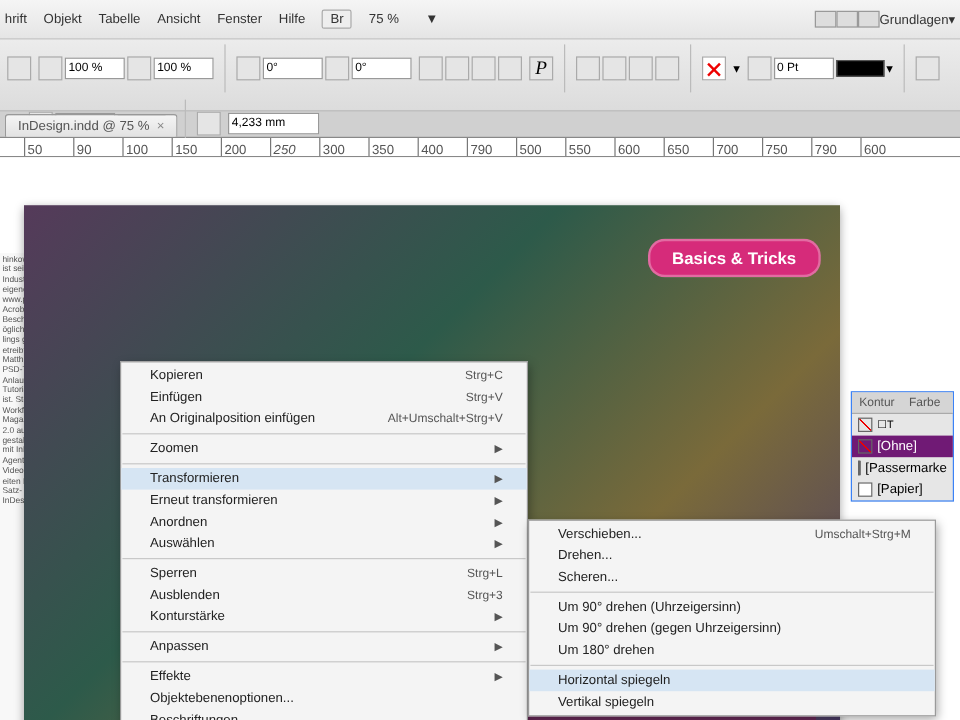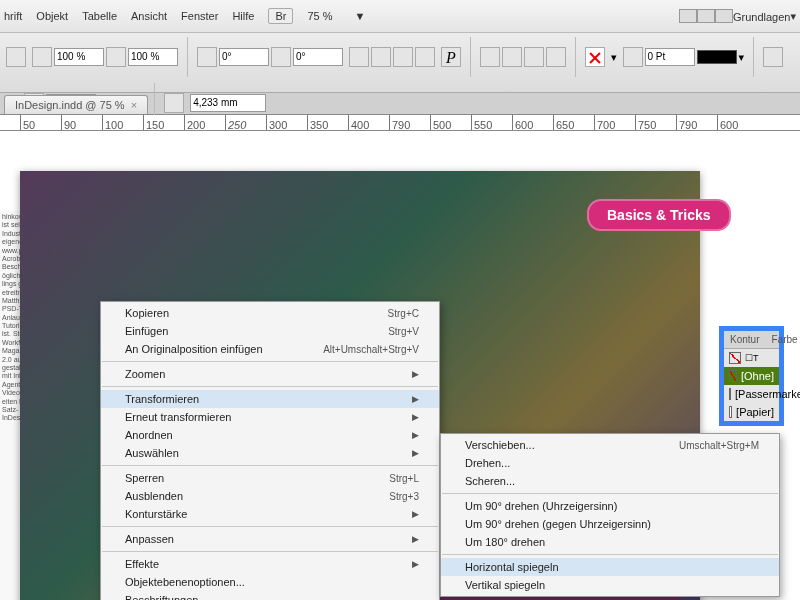--- a/index.html
+++ b/index.html
@@ -26,35 +26,35 @@
 .tabbar { height: 22px; background: #d0d0d0; display: flex; align-items: flex-end; border-bottom: 1px solid #888; }
 .tab { background: linear-gradient(#f5f5f5,#e2e2e2); border: 1px solid #999; border-bottom: none; padding: 3px 10px; margin-left: 4px; border-radius: 3px 3px 0 0; display: flex; gap: 6px; color: #555; }
 .tab .x { color: #888; }
 
 .ruler-h { height: 16px; background: #fff; border-bottom: 1px solid #888; position: relative; overflow: hidden; font-size: 8px; color: #555; }
 .ruler-h .tick { position: absolute; top: 0; height: 16px; border-left: 1px solid #777; padding-left: 2px; line-height: 20px; }
 
 .canvas { position: relative; height: 482px; background: #fff; overflow: hidden; }
 .page-bg { position: absolute; left: 0; top: 0; width: 800px; height: 500px; }
 .page-bg .artboard { position: absolute; left: 20px; top: 40px; width: 680px; height: 440px; background: linear-gradient(135deg,#553a5a 0%, #2d5a4a 40%, #7a6a3a 70%, #4a3a6a 100%); box-shadow: 0 2px 8px rgba(0,0,0,.4); }
-.page-bg .badge { position: absolute; left: 540px; top: 68px; background: #d62b7a; color: #fff; font-weight: bold; font-size: 14px; padding: 6px 18px; border-radius: 14px; border: 2px solid rgba(255,255,255,.3); margin-left: 47px; }
+.page-bg .badge { position: absolute; left: 540px; top: 68px; background: #d62b7a; color: #fff; font-weight: bold; font-size: 14px; padding: 6px 18px; border-radius: 14px; border: 2px solid rgba(255,255,255,.3); }
 .page-bg .bottom-ad { position: absolute; left: 420px; top: 430px; width: 260px; height: 60px; background: #6a2a5a; color: #f0c070; font-size: 10px; padding: 4px 8px; line-height: 1.3; }
 .page-bg .textcol { position: absolute; left: 0; top: 80px; width: 76px; height: 400px; background: #f8f8f8; font-size: 7px; color: #555; padding: 2px; line-height: 1.2; overflow: hidden; }
 
 .ctx-menu { position: absolute; background: #f4f4f4; border: 1px solid #9a9a9a; box-shadow: 2px 3px 8px rgba(0,0,0,.35); padding: 2px 0; }
 .ctx-menu .item { display: flex; justify-content: space-between; align-items: center; padding: 3px 20px 3px 24px; white-space: nowrap; gap: 30px; color: #222; }
 .ctx-menu .item.hover { background: #d6e5f3; }
 .ctx-menu .sep { height: 1px; background: #c8c8c8; margin: 3px 1px; }
 .ctx-menu .arrow { font-size: 9px; color: #555; }
 .ctx-menu .sc { color: #555; font-size: 10px; }
 
 .menu1 { left: 100px; top: 170px; width: 340px; }
 .menu2 { left: 440px; top: 302px; width: 340px; }
 
-.swatches { position: absolute; right: 16px; top: 195px; width: 65px; background: #e6e6e6; border: 5px solid #3b82f6; }
+.swatches { position: absolute; right: 5px; top: 195px; width: 86px; background: #e6e6e6; border: 1px solid #3b82f6; }
 .swatches .tabs { display: flex; background: #d5d5d5; border-bottom: 1px solid #aaa; }
 .swatches .tabs span { padding: 3px 6px; font-size: 10px; color: #555; }
 .swatches .row { display: flex; align-items: center; gap: 4px; padding: 3px 5px; font-size: 10px; }
 .swatches .sw { width: 12px; height: 12px; border: 1px solid #666; }
 .swatches .none { position: relative; }
 .swatches .none::after { content:""; position:absolute; left:0; top:0; right:0; bottom:0; background: linear-gradient(to top right, transparent 45%, #e00 45%, #e00 55%, transparent 55%); }
 
 .cursor { position: absolute; left: 570px; top: 480px; font-size: 14px; pointer-events: none; }
 </style>
 </head>
@@ -195,21 +195,21 @@
 
   <div class="swatches">
     <div class="tabs">
       <span>Kontur</span>
       <span>Farbe</span>
     </div>
     <div class="row">
         <span class="sw none"></span>
         <span style="font-size:9px">☐T</span>
       </div>
-    <div class="row" style="background:#4d7c0f;color:#fff">
+    <div class="row" style="background:#701a75;color:#fff">
         <span class="sw none"></span>
         <span>[Ohne]</span>
       </div>
     <div class="row">
         <span class="sw" style="background:#000"></span>
         <span>[Passermarke</span>
       </div>
     <div class="row">
         <span class="sw" style="background:#fff"></span>
         <span>[Papier]</span>

